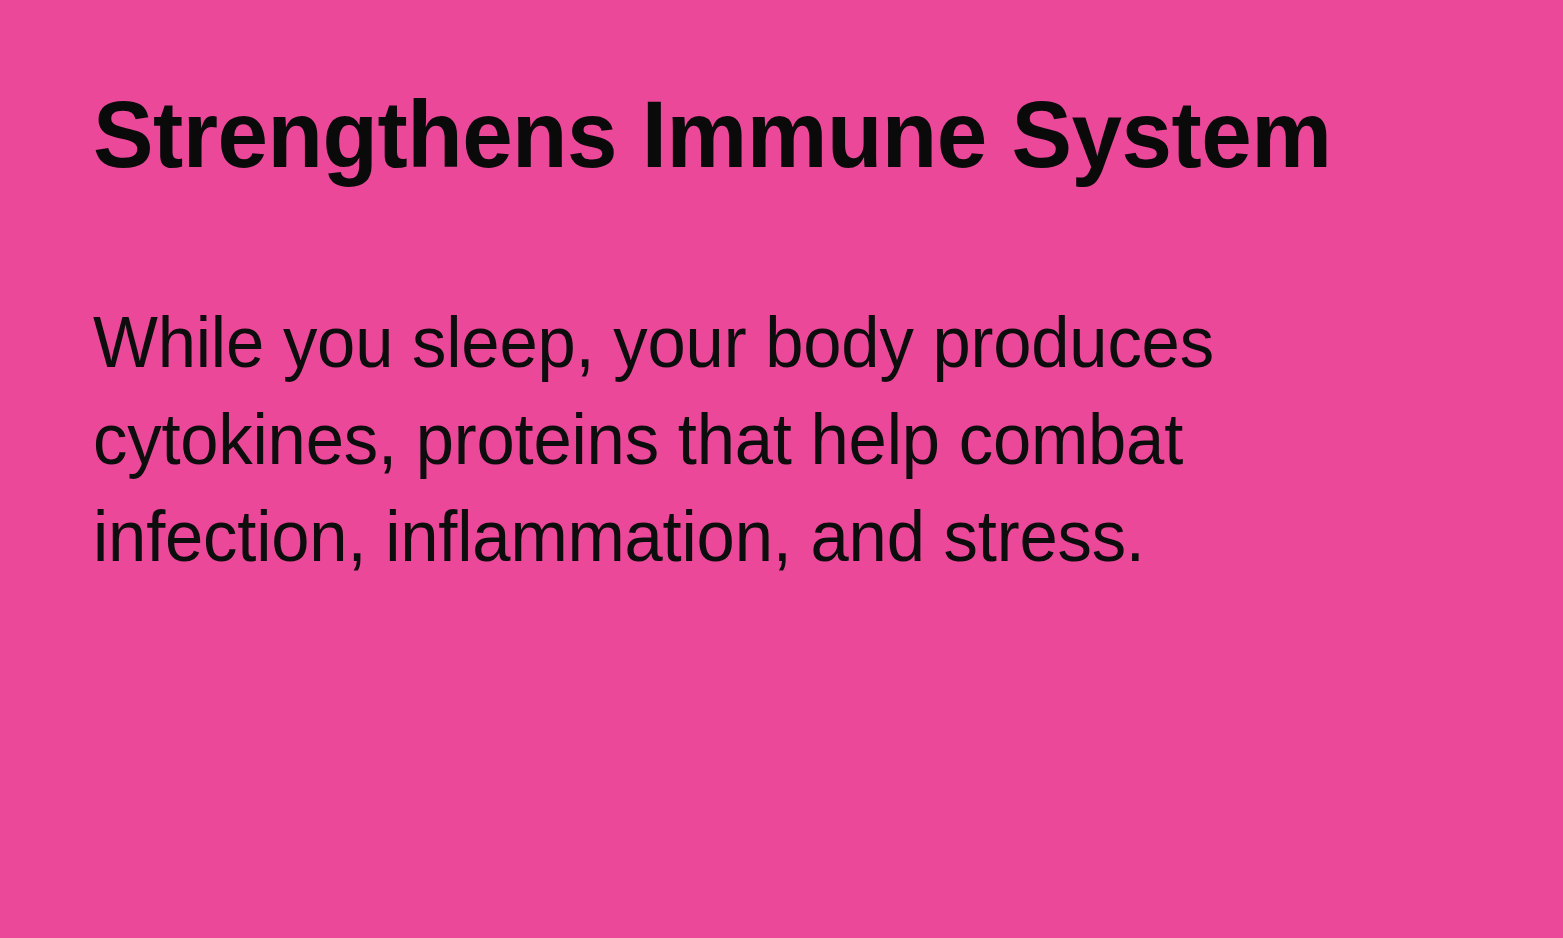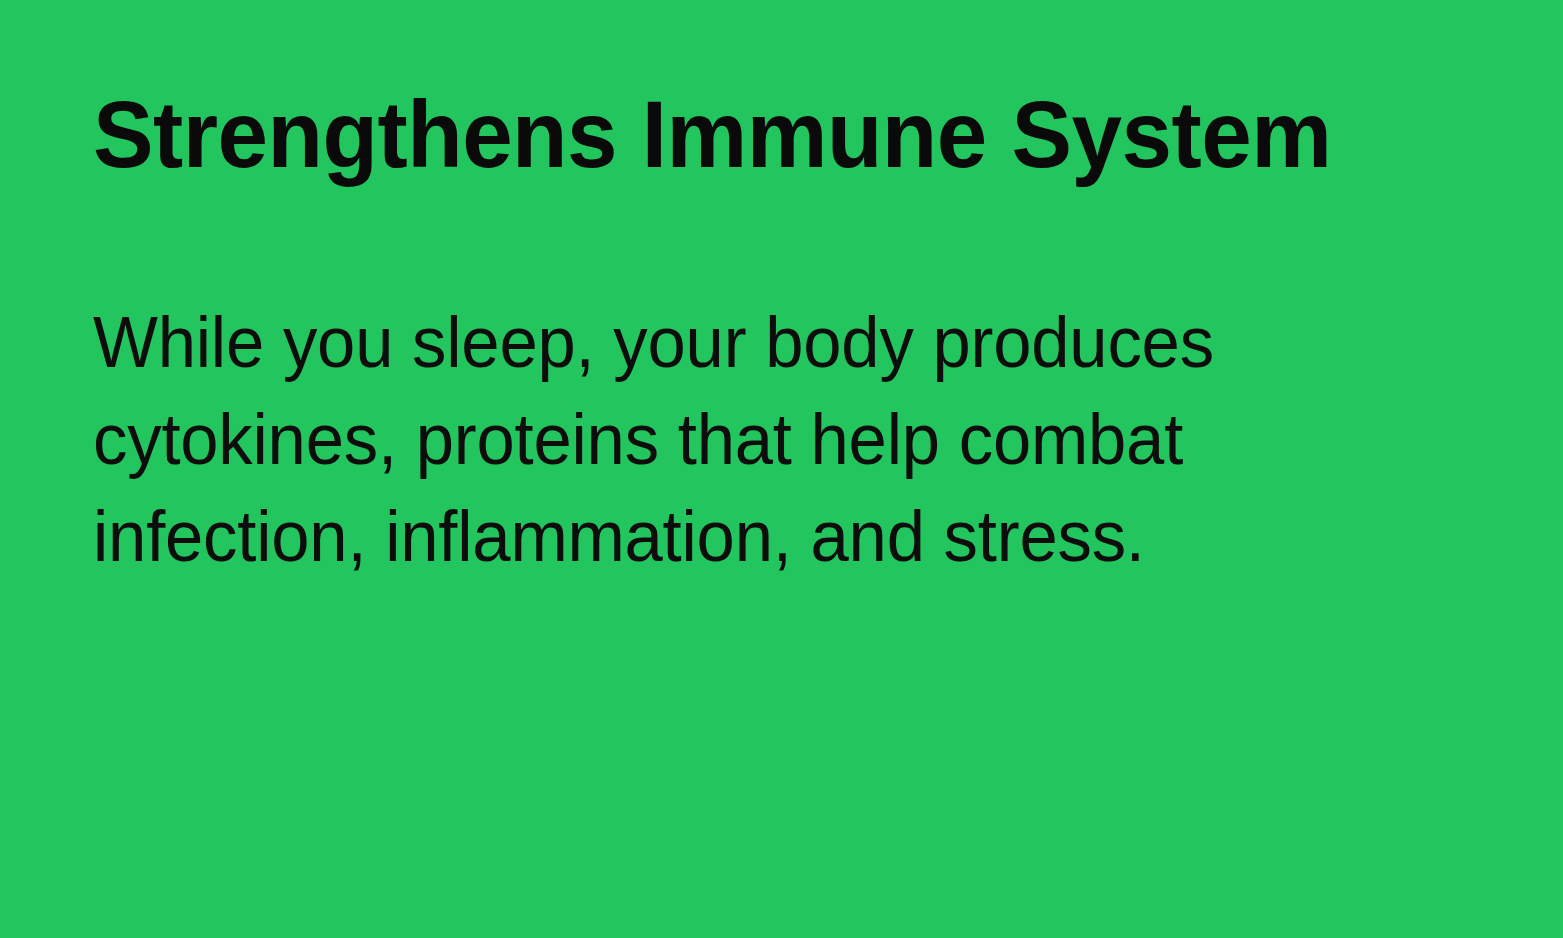--- a/index.html
+++ b/index.html
@@ -56,18 +56,18 @@
     letter-spacing: -0.2px;
     color: #0d0d0d;
     width: 1290px;
     transform: scaleX(0.955);
     transform-origin: left top;
   }
 </style>
 </head>
 <body style="background: rgb(255, 255, 255);">
 
-<div class="slide" style="background: #22c55e;">
+<div class="slide" style="background: #ec4899;">
   <div class="content">
     <h1 class="headline" style="color: rgb(10, 10, 10);">Strengthens Immune System</h1>
     <p class="body-copy" style="color: rgb(13, 13, 13);">While you sleep, your body produces cytokines, proteins that help combat infection, inflammation, and stress.</p>
   </div>
 </div>
 
 </body></html>

